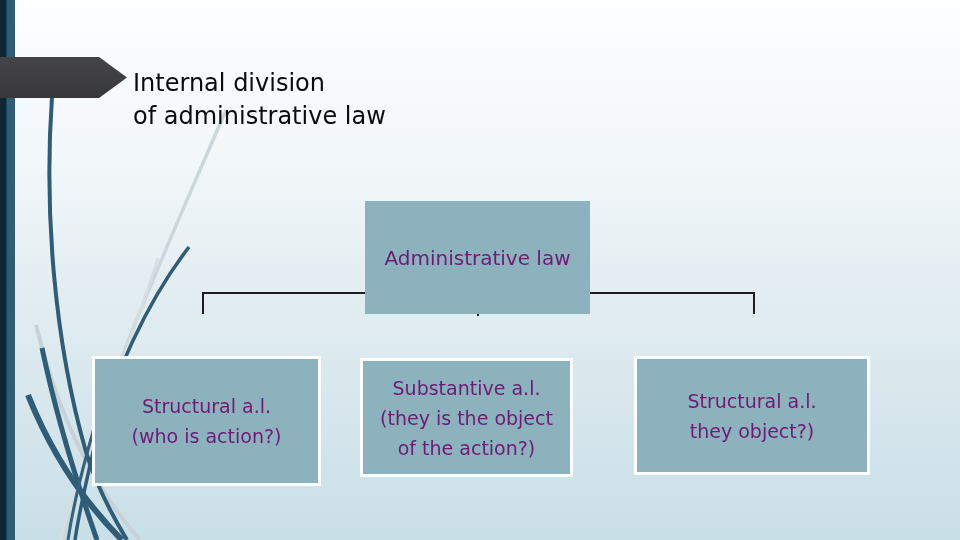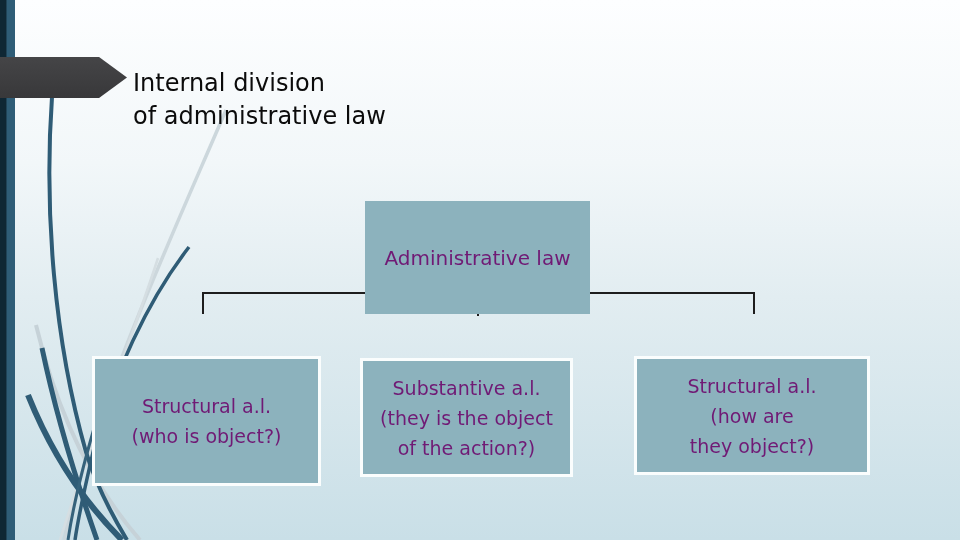--- a/index.html
+++ b/index.html
@@ -61,28 +61,27 @@
   <div class="conn conn-v cv-left"></div>
   <div class="conn conn-v cv-mid"></div>
   <div class="conn conn-v cv-right"></div>
 
   <div class="node node-root">
     <span>Administrative law</span>
   </div>
 
   <div class="node node-child node-structural">
     <div>Structural a.l.</div>
-    <div>(who is object?)</div>
+    <div>(who is action?)</div>
   </div>
 
   <div class="node node-child node-substantive">
     <div>Substantive a.l.</div>
     <div>(they is the object</div>
     <div>of the action?)</div>
   </div>
 
   <div class="node node-child node-procedural">
     <div>Structural a.l.</div>
-    <div>(how are</div>
     <div>they object?)</div>
   </div>
 
 </div>
 
 </body></html>

